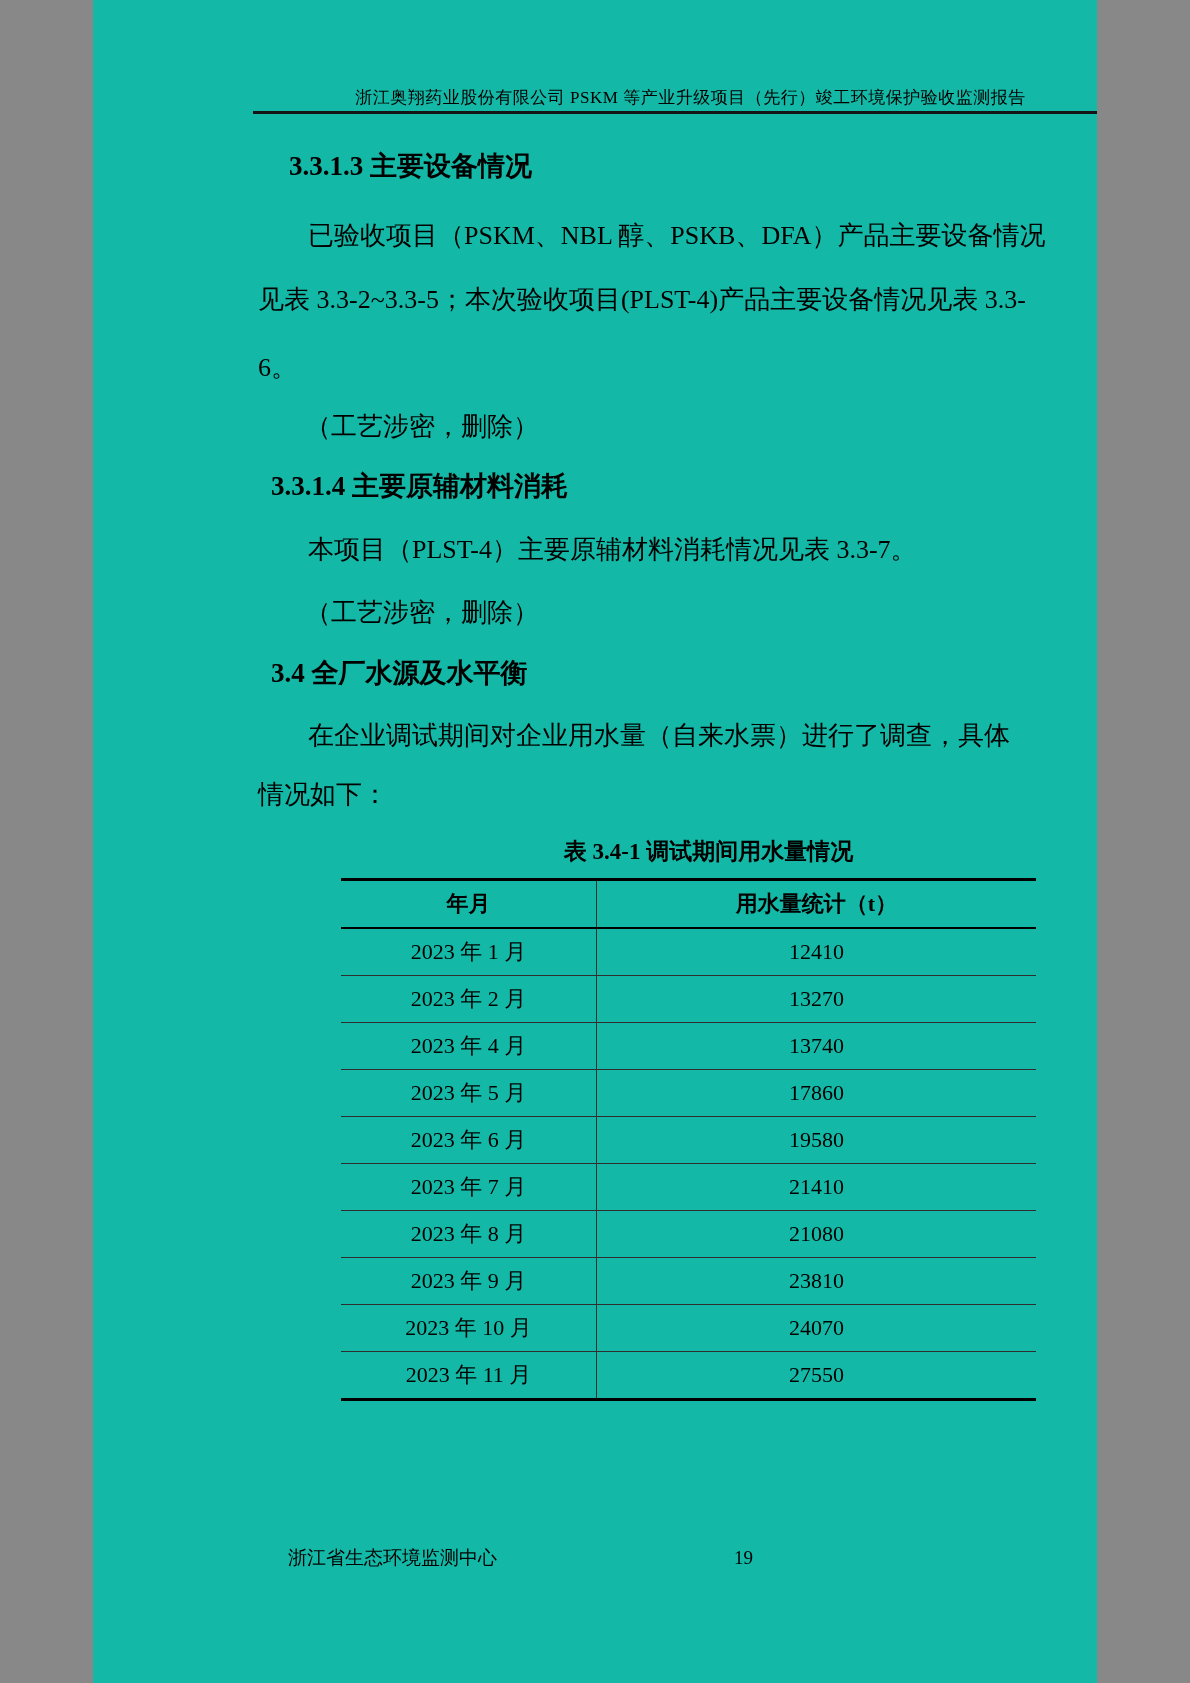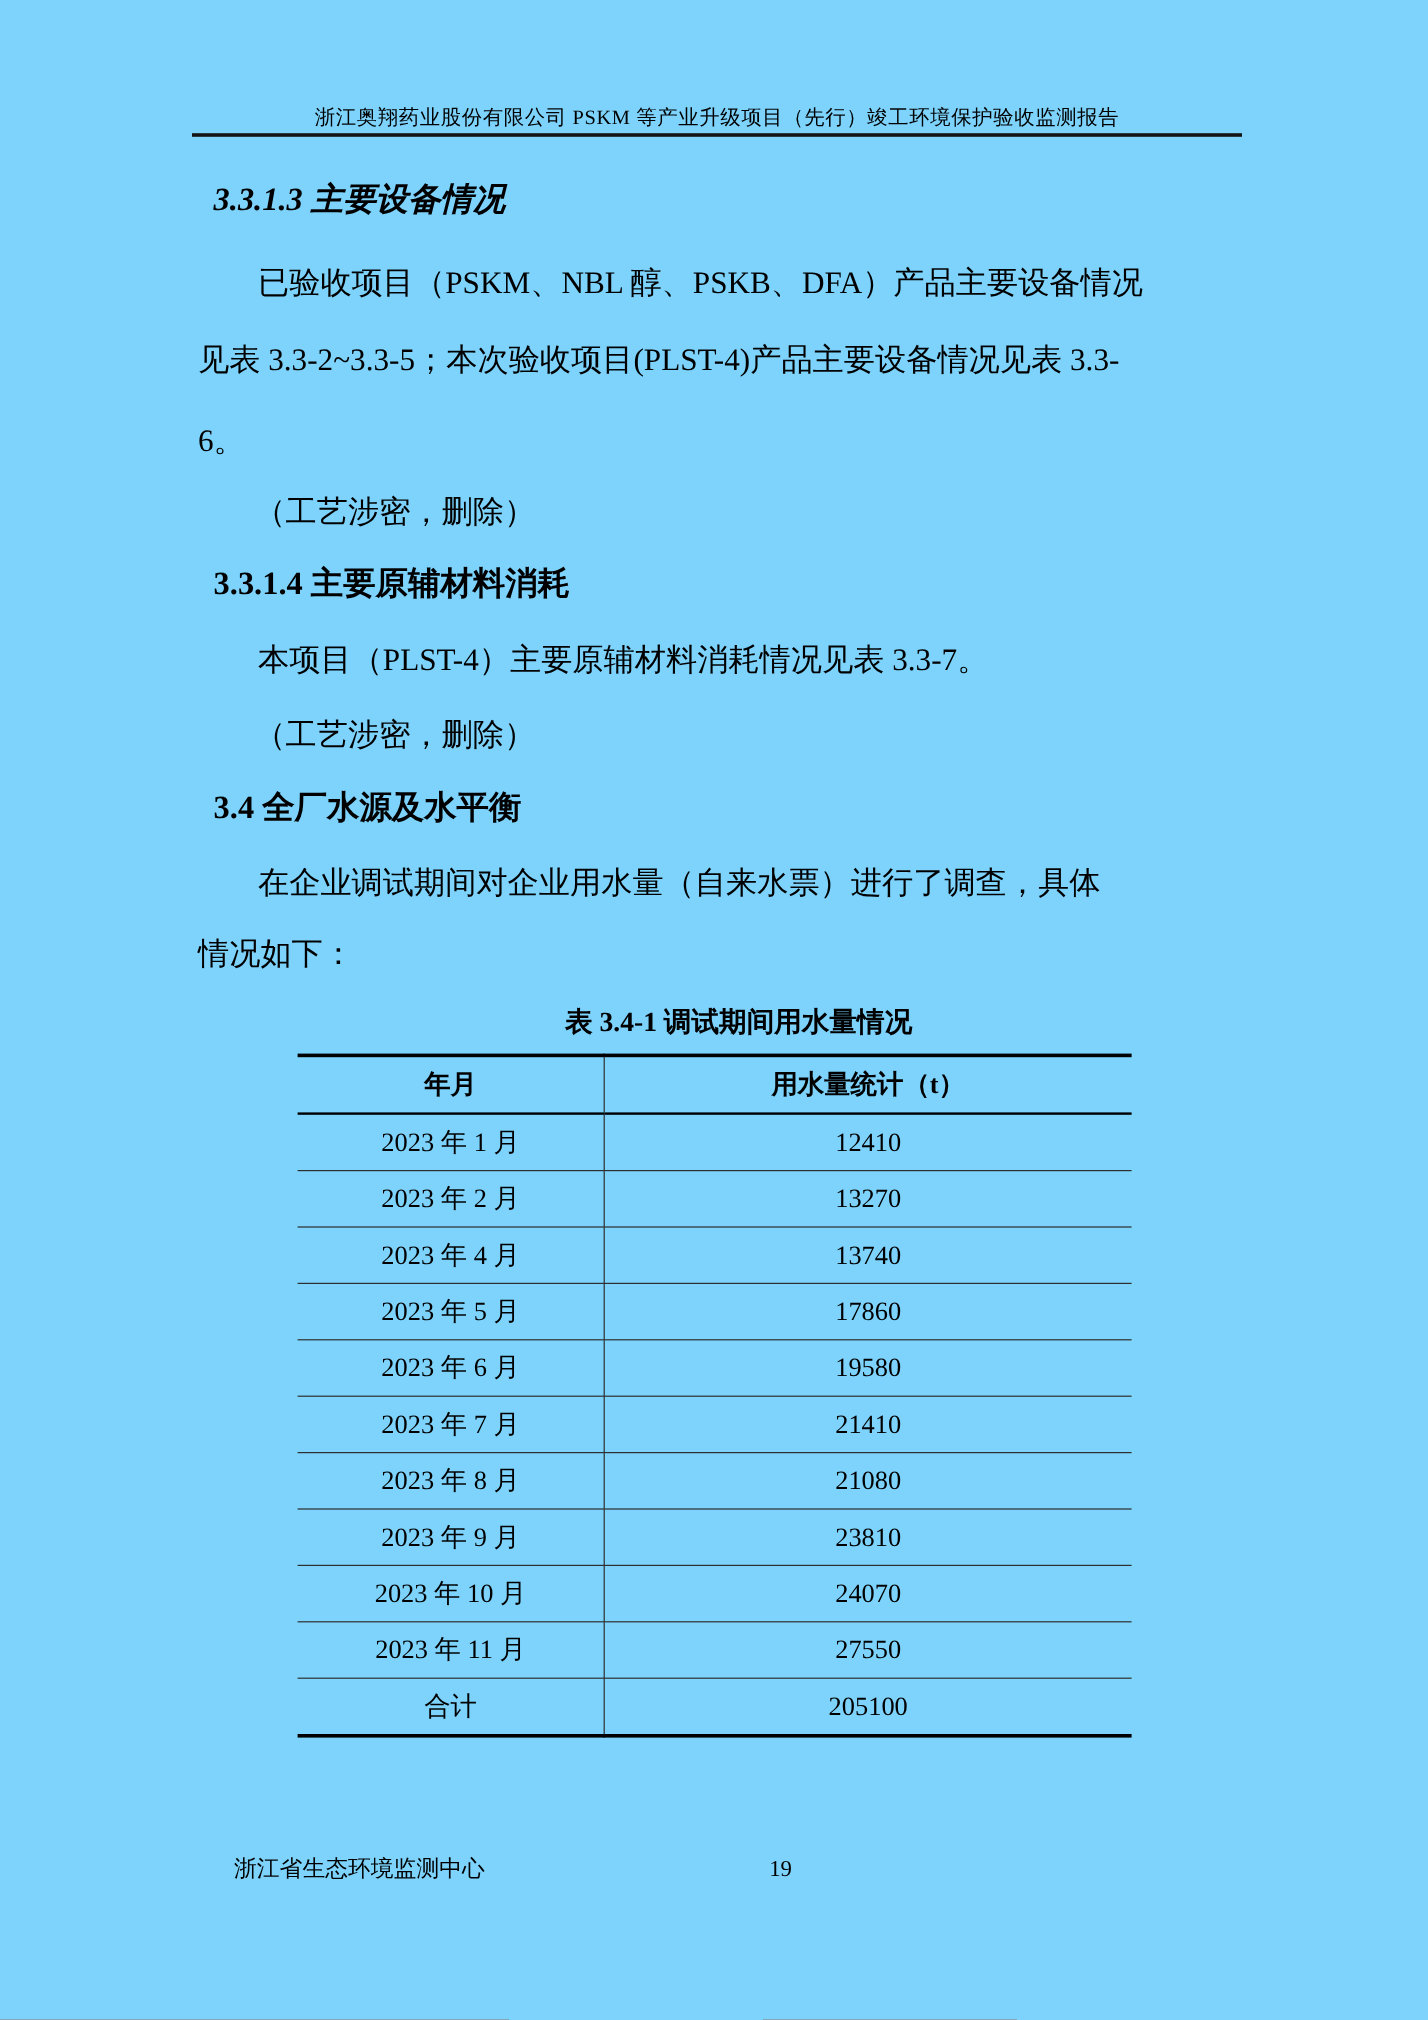--- a/index.html
+++ b/index.html
@@ -1,21 +1,21 @@
 <!DOCTYPE html>
 <html><head>
 <meta charset="utf-8">
 <style>
   html, body { margin: 0; padding: 0; background: #888; }
   .page {
     position: relative;
-    width: 1190px;
+    width: 1004px;
     height: 1683px;
     margin: 0 auto;
-    background: #7dd3fc;
+    background: #14b8a6;
     font-family: "Liberation Serif", "DejaVu Serif", serif;
     color: #000;
     overflow: hidden;
   }
   .doc-header {
     position: absolute;
     top: 88px;
     left: 160px;
     width: 875px;
     text-align: center;
@@ -66,21 +66,21 @@
 </style>
 </head>
 <body>
 
 <div class="page">
 
   <header class="doc-header">
     <div>浙江奥翔药业股份有限公司 PSKM 等产业升级项目（先行）竣工环境保护验收监测报告</div>
   </header>
 
-  <div class="abs heading" style="top:149px; left:178px;font-style:italic;">3.3.1.3 主要设备情况</div>
+  <div class="abs heading" style="top:149px; left:196px;">3.3.1.3 主要设备情况</div>
 
   <div class="abs body-line" style="top:219px; left:215px;">已验收项目（PSKM、NBL 醇、PSKB、DFA）产品主要设备情况</div>
   <div class="abs body-line" style="top:283px; left:165px;">见表 3.3-2~3.3-5；本次验收项目(PLST-4)产品主要设备情况见表 3.3-</div>
   <div class="abs body-line" style="top:351px; left:165px;">6。</div>
 
   <div class="abs body-line" style="top:410px; left:212px;">（工艺涉密，删除）</div>
 
   <div class="abs heading" style="top:469px; left:178px;">3.3.1.4 主要原辅材料消耗</div>
 
   <div class="abs body-line" style="top:533px; left:215px;">本项目（PLST-4）主要原辅材料消耗情况见表 3.3-7。</div>
@@ -135,23 +135,19 @@
         <td>23810</td>
       </tr>
       <tr>
         <td class="col-month">2023 年 10 月</td>
         <td>24070</td>
       </tr>
       <tr>
         <td class="col-month">2023 年 11 月</td>
         <td>27550</td>
       </tr>
-      <tr>
-        <td class="col-month">合计</td>
-        <td>205100</td>
-      </tr>
     </tbody>
   </table>
 
   <div class="abs footer-org" style="top:1545px; left:195px;">浙江省生态环境监测中心</div>
   <div class="abs footer-page" style="top:1545px; left:560px; width:100px;">19</div>
 
 </div>
 
 </body></html>

